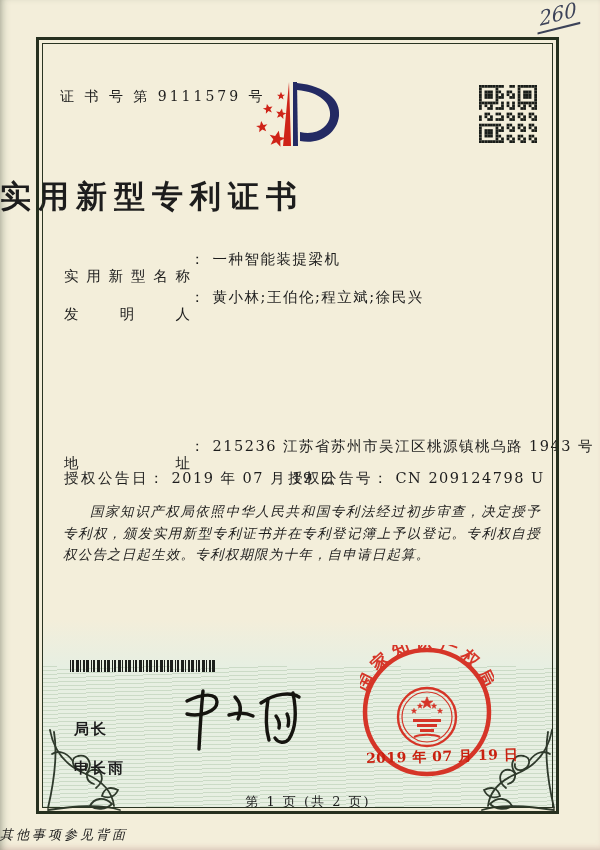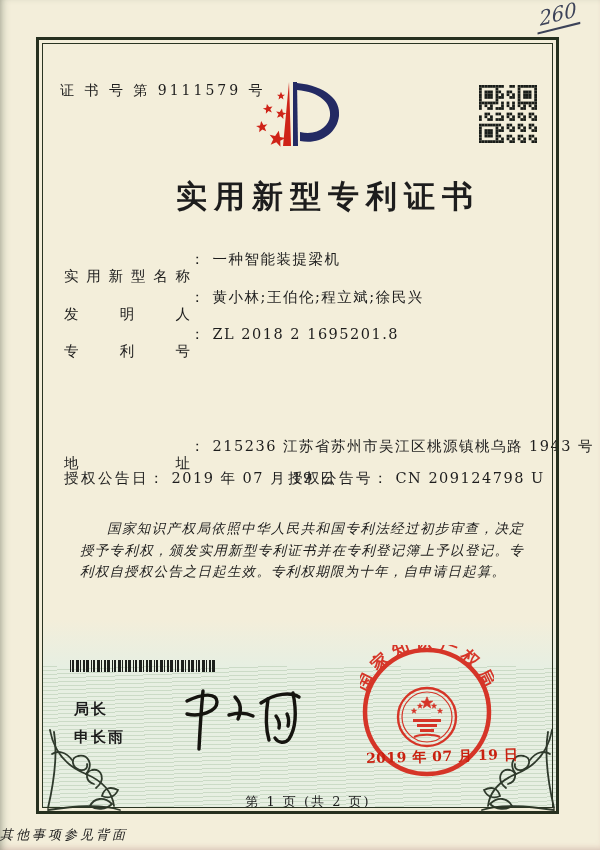--- a/index.html
+++ b/index.html
@@ -12,44 +12,44 @@
   .frame-inner{position:absolute;left:3px;top:3px;right:3px;bottom:3px;border:1px solid #2a3422;}
   
   .panel{position:absolute;left:43px;top:620px;width:513px;height:188px;z-index:1;
          background:linear-gradient(to bottom, rgba(231,239,226,0) 0px, rgba(231,239,226,1) 46px);}
   .panel .lines{position:absolute;left:0;top:46px;right:0;bottom:0;background:
       repeating-linear-gradient(178deg, rgba(130,165,125,.28) 0 1px, rgba(255,255,255,0) 1px 4px),
       #e7efe2;}
   .ornament{position:absolute;z-index:2;}
   .ornament svg{display:block;}
   
-  .cert-no{position:absolute;left:60px;top:82px;font-size:14px;letter-spacing:3px;z-index:3;}
+  .cert-no{position:absolute;left:60px;top:88px;font-size:14px;letter-spacing:3px;z-index:3;}
   .hand-note{position:absolute;left:536px;top:2px;z-index:7;font-size:20px;font-style:italic;
              color:#3c4258;transform:rotate(-14deg) skewX(-10deg);border-bottom:2px solid #3c4258;
              padding:0 3px 1px 3px;}
   .logo{position:absolute;left:240px;top:76px;z-index:3;}
   .qr{position:absolute;left:479px;top:85px;width:58px;height:58px;z-index:3;}
-  .title{position:absolute;left:0;top:176px;width:480px;text-align:right;font-size:31px;
+  .title{position:absolute;left:0;top:176px;width:480px;text-align:left;font-size:31px;
          font-weight:bold;letter-spacing:7px;z-index:3;}
   
   .row{position:absolute;left:64px;font-size:14.5px;z-index:3;white-space:nowrap;}
   .flabel{display:inline-block;width:126px;text-align:justify;text-align-last:justify;
           vertical-align:top;margin-top:17px;}
   .colon{margin-right:8px;}
   .fvalue{letter-spacing:1.5px;}
   .grant-label{letter-spacing:2.5px;}
   
   .paras{position:absolute;left:63px;top:501px;width:478px;z-index:3;font-style:italic;}
-  .paras p{margin:17px;font-size:13.5px;line-height:21.5px;text-indent:2em;
+  .paras p{margin:0;font-size:13.5px;line-height:21.5px;text-indent:2em;
            letter-spacing:1.2px;text-align:justify;}
   
   .barcode{position:absolute;left:70px;top:657px;z-index:3;}
   .director{position:absolute;left:74px;top:700px;z-index:3;
             font-family:"DejaVu Sans","Liberation Sans",sans-serif;font-weight:bold;font-size:15px;}
-  .director div{margin-bottom:9px;letter-spacing:2px;}
+  .director div{margin-bottom:9px;letter-spacing:2px;margin-top:20px;}
   .signature{position:absolute;left:165px;top:683px;z-index:3;}
   .seal{position:absolute;left:360px;top:645px;z-index:4;opacity:.93;}
   .seal-date{position:absolute;left:366px;top:748px;z-index:5;color:#c9200f;font-size:14px;
              font-weight:bold;letter-spacing:.5px;transform:rotate(-1.5deg);white-space:nowrap;}
   .page-no{position:absolute;left:8px;top:793px;width:600px;text-align:center;font-size:13px;
            letter-spacing:2px;z-index:3;}
   .back-note{position:absolute;left:0;top:826px;width:560px;font-size:13px;
              font-style:italic;letter-spacing:3px;z-index:3;}
 </style>
 </head>
@@ -331,23 +331,20 @@
       </svg></div>
 
   <div class="title">实用新型专利证书</div>
 
   <div class="row" style="top:250px">
     <span class="flabel">实用新型名称</span><span class="colon">：</span><span class="fvalue">一种智能装提梁机</span>
   </div>
   <div class="row" style="top:288px">
     <span class="flabel">发明人</span><span class="colon">：</span><span class="fvalue">黄小林;王伯伦;程立斌;徐民兴</span>
   </div>
-  <div class="row" style="top:325px">
-    <span class="flabel">专利号</span><span class="colon">：</span><span class="fvalue">ZL 2018 2 1695201.8</span>
-  </div>
   <div class="row" style="top:437px">
     <span class="flabel">地址</span><span class="colon">：</span><span class="fvalue">215236 江苏省苏州市吴江区桃源镇桃乌路 1943 号</span>
   </div>
   <div class="row" style="top:469px;left:64px">
     <span class="grant-label">授权公告日</span><span class="colon">：</span><span class="fvalue">2019 年 07 月 19 日</span>
   </div>
   <div class="row" style="top:469px;left:288px">
     <span class="grant-label">授权公告号</span><span class="colon">：</span><span class="fvalue">CN 209124798 U</span>
   </div>
 

